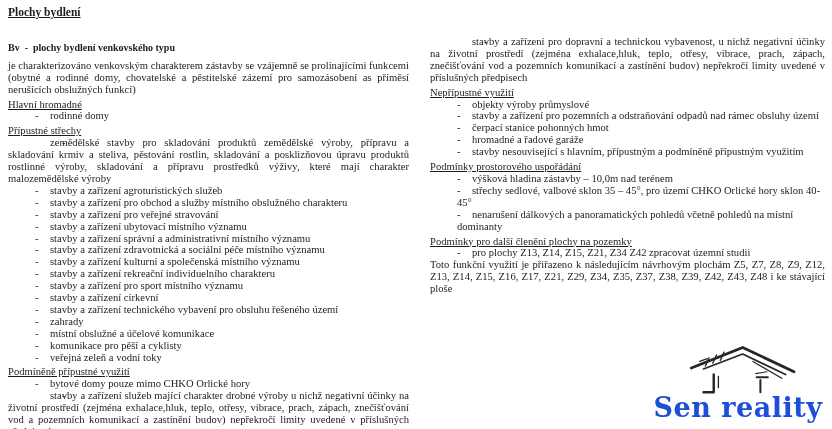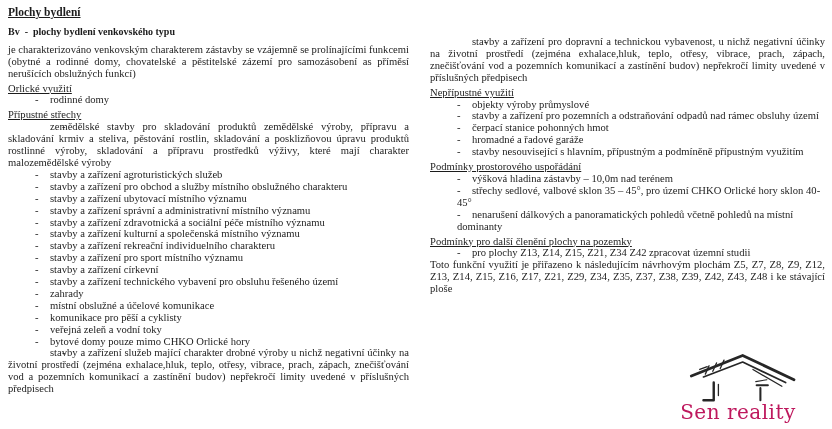--- a/index.html
+++ b/index.html
@@ -19,21 +19,21 @@
     padding: 7px 8px 0 8px;
   }
   .cols { display: flex; gap: 21px; }
   .col-left  { width: 401px; flex: none; }
   .col-right { width: 395px; flex: none; padding-top: 29px; }
 
   .title {
     font-size: 11.5px;
     font-weight: bold;
     text-decoration: underline;
-    margin: 0 0 7px 0;
+    margin: 0 0 23px 0;
   }
   .subtitle {
     font-size: 10px;
     font-weight: bold;
     margin: 0 0 6px 0;
     white-space: pre-wrap;
   }
   .just { text-align: justify; margin: 0 0 2px 0; }
   .heading { text-decoration: underline; margin-top: 3px; }
   .bitem { padding-left: 27px; }
@@ -45,59 +45,61 @@
   .logo {
     position: absolute;
     right: 8px;
     bottom: 6px;
     width: 172px;
     text-align: center;
   }
   .logo svg { display: block; margin: 0 auto -3px auto; }
   .logo-text {
     font-family: "DejaVu Serif", serif;
-    font-weight: normal;
-    font-size: 20px;
+    font-weight: bold;
+    font-size: 27px;
     line-height: 1.1;
-    color: #be185d;
+    color: #1d4ed8;
     letter-spacing: 0.5px;
     white-space: nowrap;
   }
 </style>
 </head>
 <body>
 
 <div class="page">
   <div class="cols">
 
     <div class="col-left">
       <div class="title">Plochy bydlení</div>
       <div class="subtitle">Bv  -  plochy bydlení venkovského typu</div>
       <p class="just">je charakterizováno venkovským charakterem zástavby se vzájemně se prolínajícími funkcemi (obytné a rodinné domy, chovatelské a pěstitelské zázemí pro samozásobení as příměsí nerušících obslužných funkcí)</p>
 
-      <div class="heading">Orlické využití</div>
+      <div class="heading">Hlavní hromadné</div>
       <div class="bitem"><span class="dash">-</span><span>rodinné domy</span></div>
 
       <div class="heading">Přípustné střechy</div>
       <p class="bpara"><span class="dash">-</span><span>zemědělské stavby pro skladování produktů zemědělské výroby, přípravu a skladování krmiv a steliva, pěstování rostlin, skladování a posklizňovou úpravu produktů rostlinné výroby, skladování a přípravu prostředků výživy, které mají charakter malozemědělské výroby</span></p>
       <div class="bitem"><span class="dash">-</span><span>stavby a zařízení agroturistických služeb</span></div>
       <div class="bitem"><span class="dash">-</span><span>stavby a zařízení pro obchod a služby místního obslužného charakteru</span></div>
+      <div class="bitem"><span class="dash">-</span><span>stavby a zařízení pro veřejné stravování</span></div>
       <div class="bitem"><span class="dash">-</span><span>stavby a zařízení ubytovací místního významu</span></div>
       <div class="bitem"><span class="dash">-</span><span>stavby a zařízení správní a administrativní místního významu</span></div>
       <div class="bitem"><span class="dash">-</span><span>stavby a zařízení zdravotnická a sociální péče místního významu</span></div>
       <div class="bitem"><span class="dash">-</span><span>stavby a zařízení kulturní a společenská místního významu</span></div>
       <div class="bitem"><span class="dash">-</span><span>stavby a zařízení rekreační individuelního charakteru</span></div>
       <div class="bitem"><span class="dash">-</span><span>stavby a zařízení pro sport místního významu</span></div>
       <div class="bitem"><span class="dash">-</span><span>stavby a zařízení církevní</span></div>
       <div class="bitem"><span class="dash">-</span><span>stavby a zařízení technického vybavení pro obsluhu řešeného území</span></div>
       <div class="bitem"><span class="dash">-</span><span>zahrady</span></div>
       <div class="bitem"><span class="dash">-</span><span>místní obslužné a účelové komunikace</span></div>
       <div class="bitem"><span class="dash">-</span><span>komunikace pro pěší a cyklisty</span></div>
       <div class="bitem"><span class="dash">-</span><span>veřejná zeleň a vodní toky</span></div>
 
+      <div class="heading">Podmíněně přípustné využití</div>
       <div class="bitem"><span class="dash">-</span><span>bytové domy pouze mimo CHKO Orlické hory</span></div>
       <p class="bpara"><span class="dash">-</span><span>stavby a zařízení služeb mající charakter drobné výroby u nichž negativní účinky na životní prostředí (zejména exhalace,hluk, teplo, otřesy, vibrace, prach, zápach, znečišťování vod a pozemních komunikací a zastínění budov) nepřekročí limity uvedené v příslušných předpisech</span></p>
     </div>
 
     <div class="col-right">
       <p class="bpara"><span class="dash">-</span><span>stavby a zařízení pro dopravní a technickou vybavenost, u nichž negativní účinky na životní prostředí (zejména exhalace,hluk, teplo, otřesy, vibrace, prach, zápach, znečišťování vod a pozemních komunikací a zastínění budov) nepřekročí limity uvedené v příslušných předpisech</span></p>
 
       <div class="heading">Nepřípustné využití</div>
       <div class="bitem"><span class="dash">-</span><span>objekty výroby průmyslové</span></div>
       <div class="bitem"><span class="dash">-</span><span>stavby a zařízení pro pozemních a odstraňování odpadů nad rámec obsluhy území</span></div>

